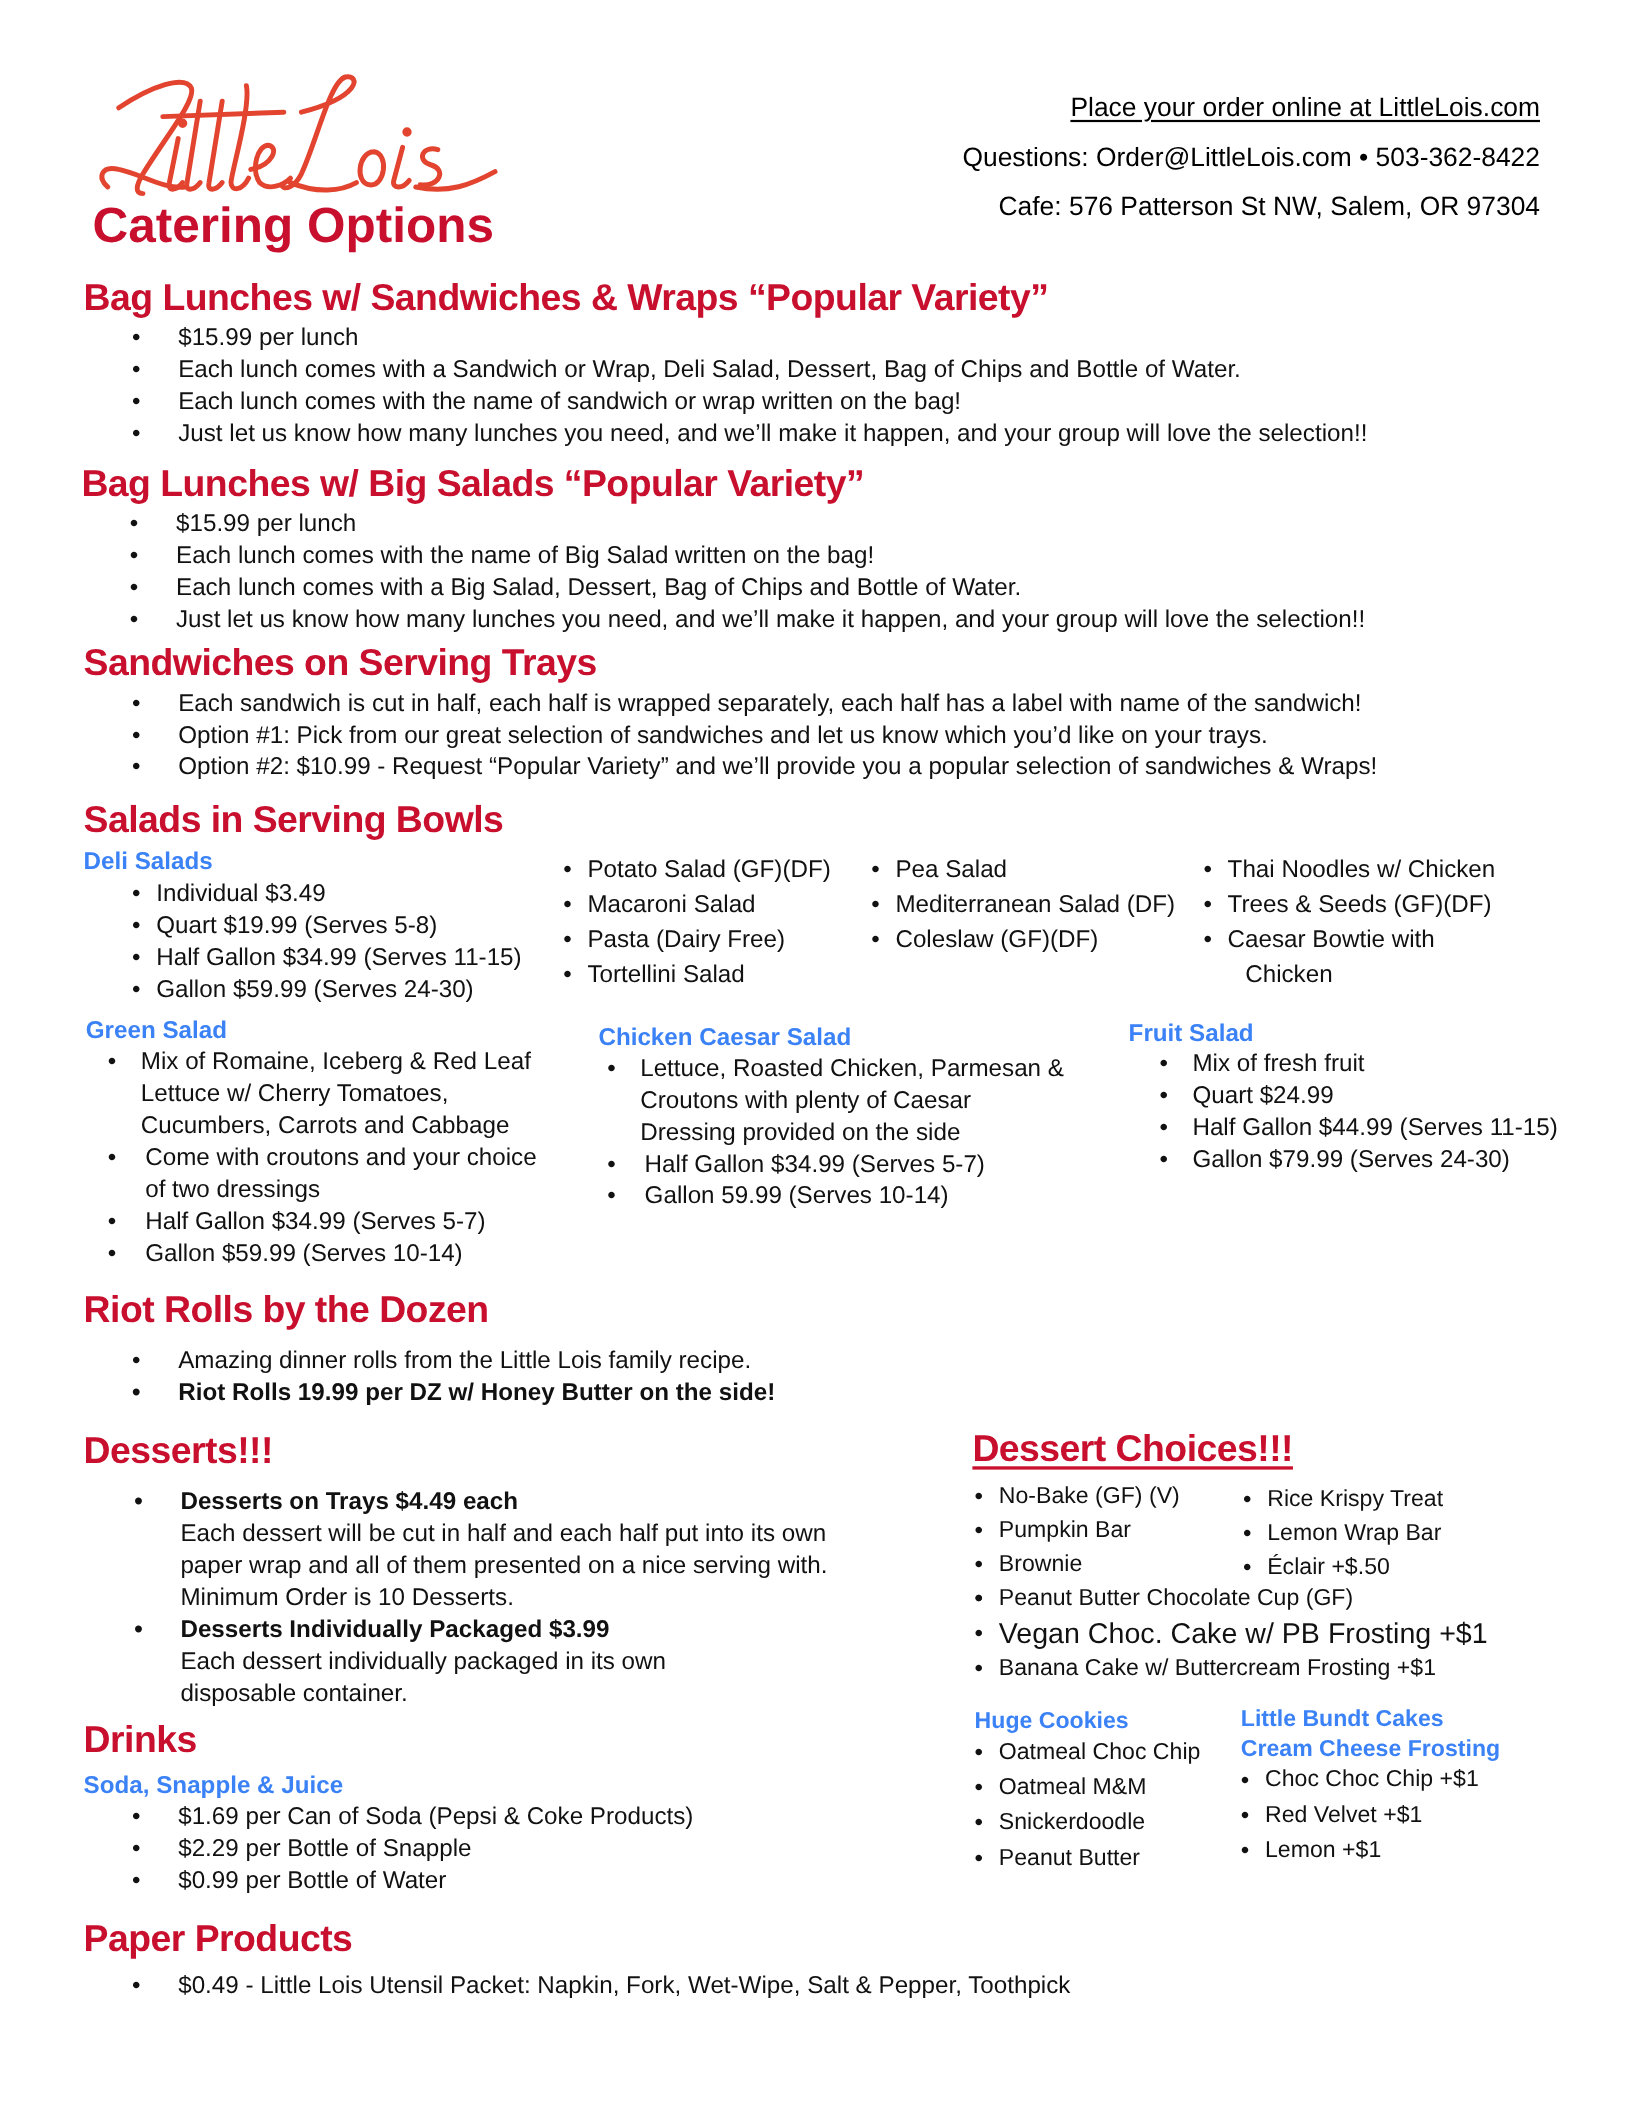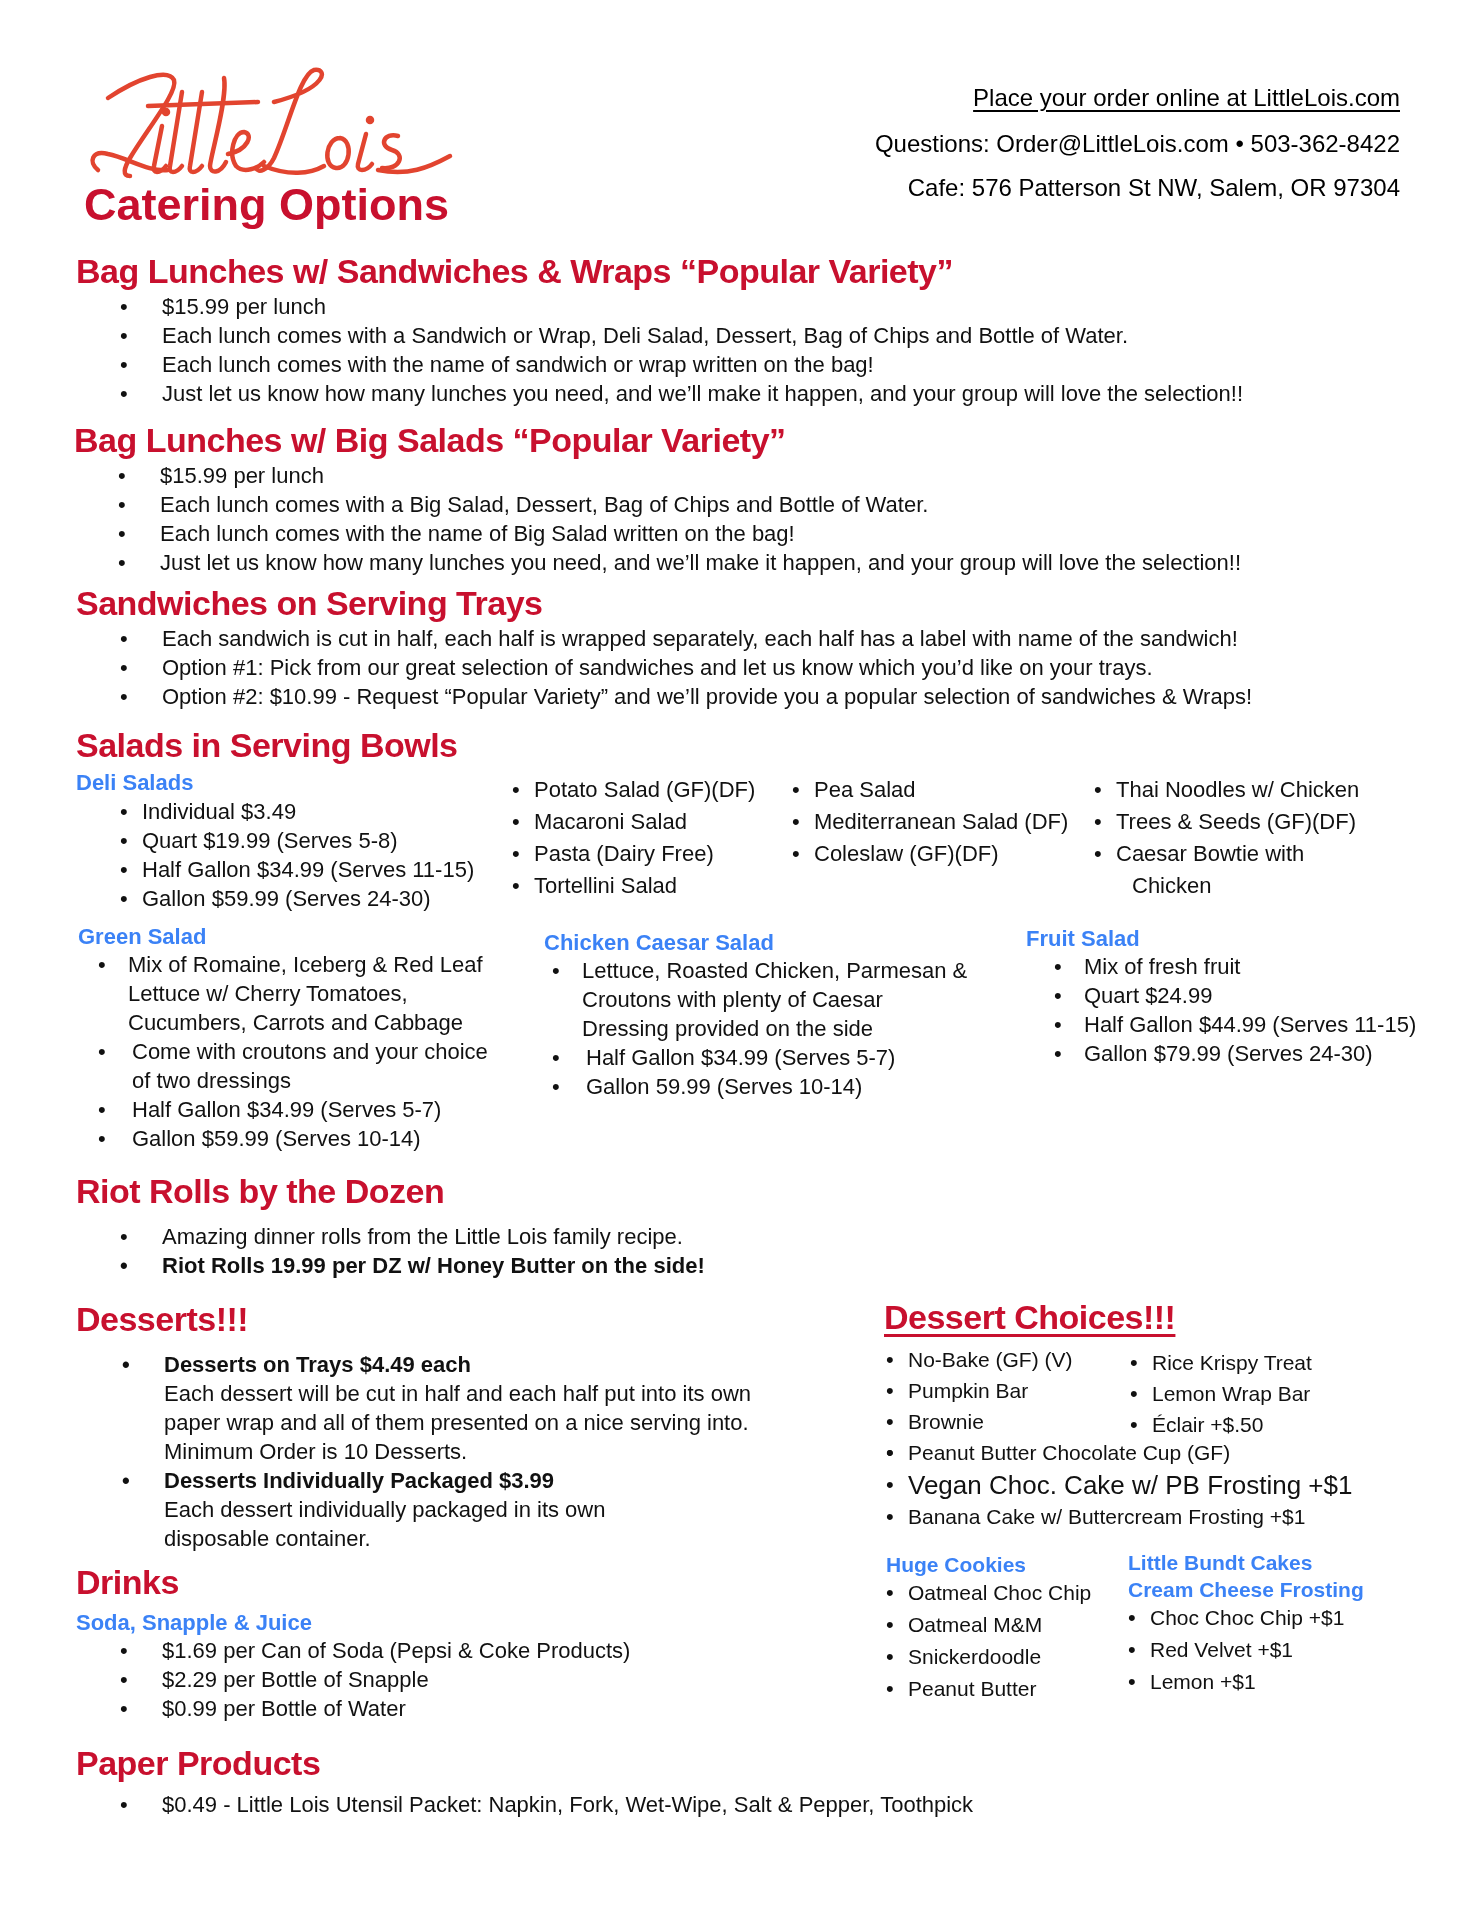--- a/index.html
+++ b/index.html
@@ -71,22 +71,22 @@
 <ul class="b" style="left:162px; top:292px">
   <li>$15.99 per lunch</li>
   <li>Each lunch comes with a Sandwich or Wrap, Deli Salad, Dessert, Bag of Chips and Bottle of Water.</li>
   <li>Each lunch comes with the name of sandwich or wrap written on the bag!</li>
   <li>Just let us know how many lunches you need, and we’ll make it happen, and your group will love the selection!!</li>
 </ul>
 
 <h2 class="sec" style="left:74px; top:423px">Bag Lunches w/ Big Salads “Popular Variety”</h2>
 <ul class="b" style="left:160px; top:461px">
   <li>$15.99 per lunch</li>
+  <li>Each lunch comes with the name of Big Salad written on the bag!</li>
   <li>Each lunch comes with a Big Salad, Dessert, Bag of Chips and Bottle of Water.</li>
-  <li>Each lunch comes with the name of Big Salad written on the bag!</li>
   <li>Just let us know how many lunches you need, and we’ll make it happen, and your group will love the selection!!</li>
 </ul>
 
 <h2 class="sec" style="left:76px; top:586px">Sandwiches on Serving Trays</h2>
 <ul class="b" style="left:162px; top:624px">
   <li>Each sandwich is cut in half, each half is wrapped separately, each half has a label with name of the sandwich!</li>
   <li>Option #1: Pick from our great selection of sandwiches and let us know which you’d like on your trays.</li>
   <li>Option #2: $10.99 - Request “Popular Variety” and we’ll provide you a popular selection of sandwiches &amp; Wraps!</li>
 </ul>
 
@@ -147,21 +147,21 @@
 <h2 class="sec" style="left:76px; top:1174px">Riot Rolls by the Dozen</h2>
 <ul class="b" style="left:162px; top:1222px">
   <li>Amazing dinner rolls from the Little Lois family recipe.</li>
   <li class="bold">Riot Rolls 19.99 per DZ w/ Honey Butter on the side!</li>
 </ul>
 
 <h2 class="sec" style="left:76px; top:1302px">Desserts!!!</h2>
 <ul class="b" style="left:164px; top:1350px">
   <li class="bold">Desserts on Trays $4.49 each</li>
   <li class="nob">Each dessert will be cut in half and each half put into its own</li>
-  <li class="nob">paper wrap and all of them presented on a nice serving into.</li>
+  <li class="nob">paper wrap and all of them presented on a nice serving with.</li>
   <li class="nob">Minimum Order is 10 Desserts.</li>
   <li class="bold">Desserts Individually Packaged $3.99</li>
   <li class="nob">Each dessert individually packaged in its own</li>
   <li class="nob">disposable container.</li>
 </ul>
 
 <h2 class="sec ul" style="left:884px; top:1300px">Dessert Choices!!!</h2>
 <ul class="b tight" style="left:908px; top:1344px">
   <li style="line-height:31px; font-size:21px">No-Bake (GF) (V)</li>
   <li style="line-height:31px; font-size:21px">Pumpkin Bar</li>

